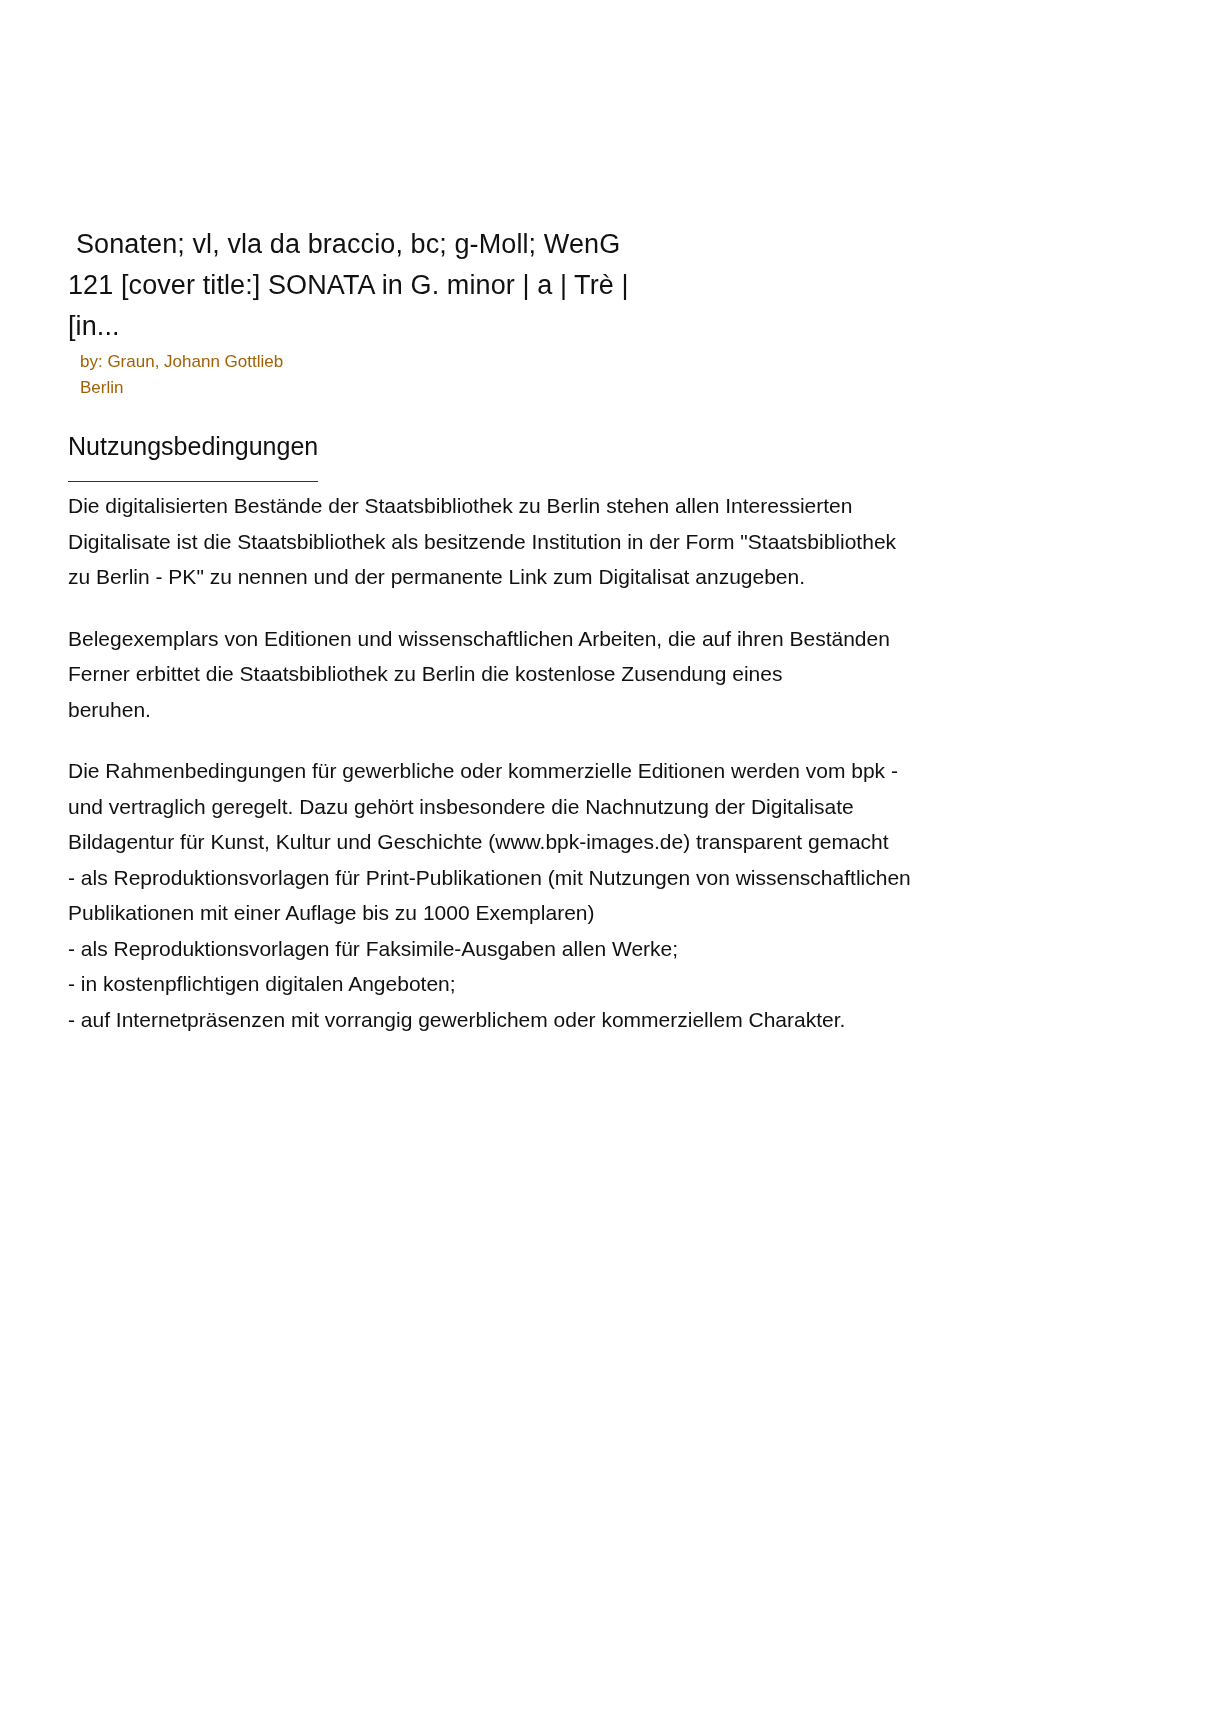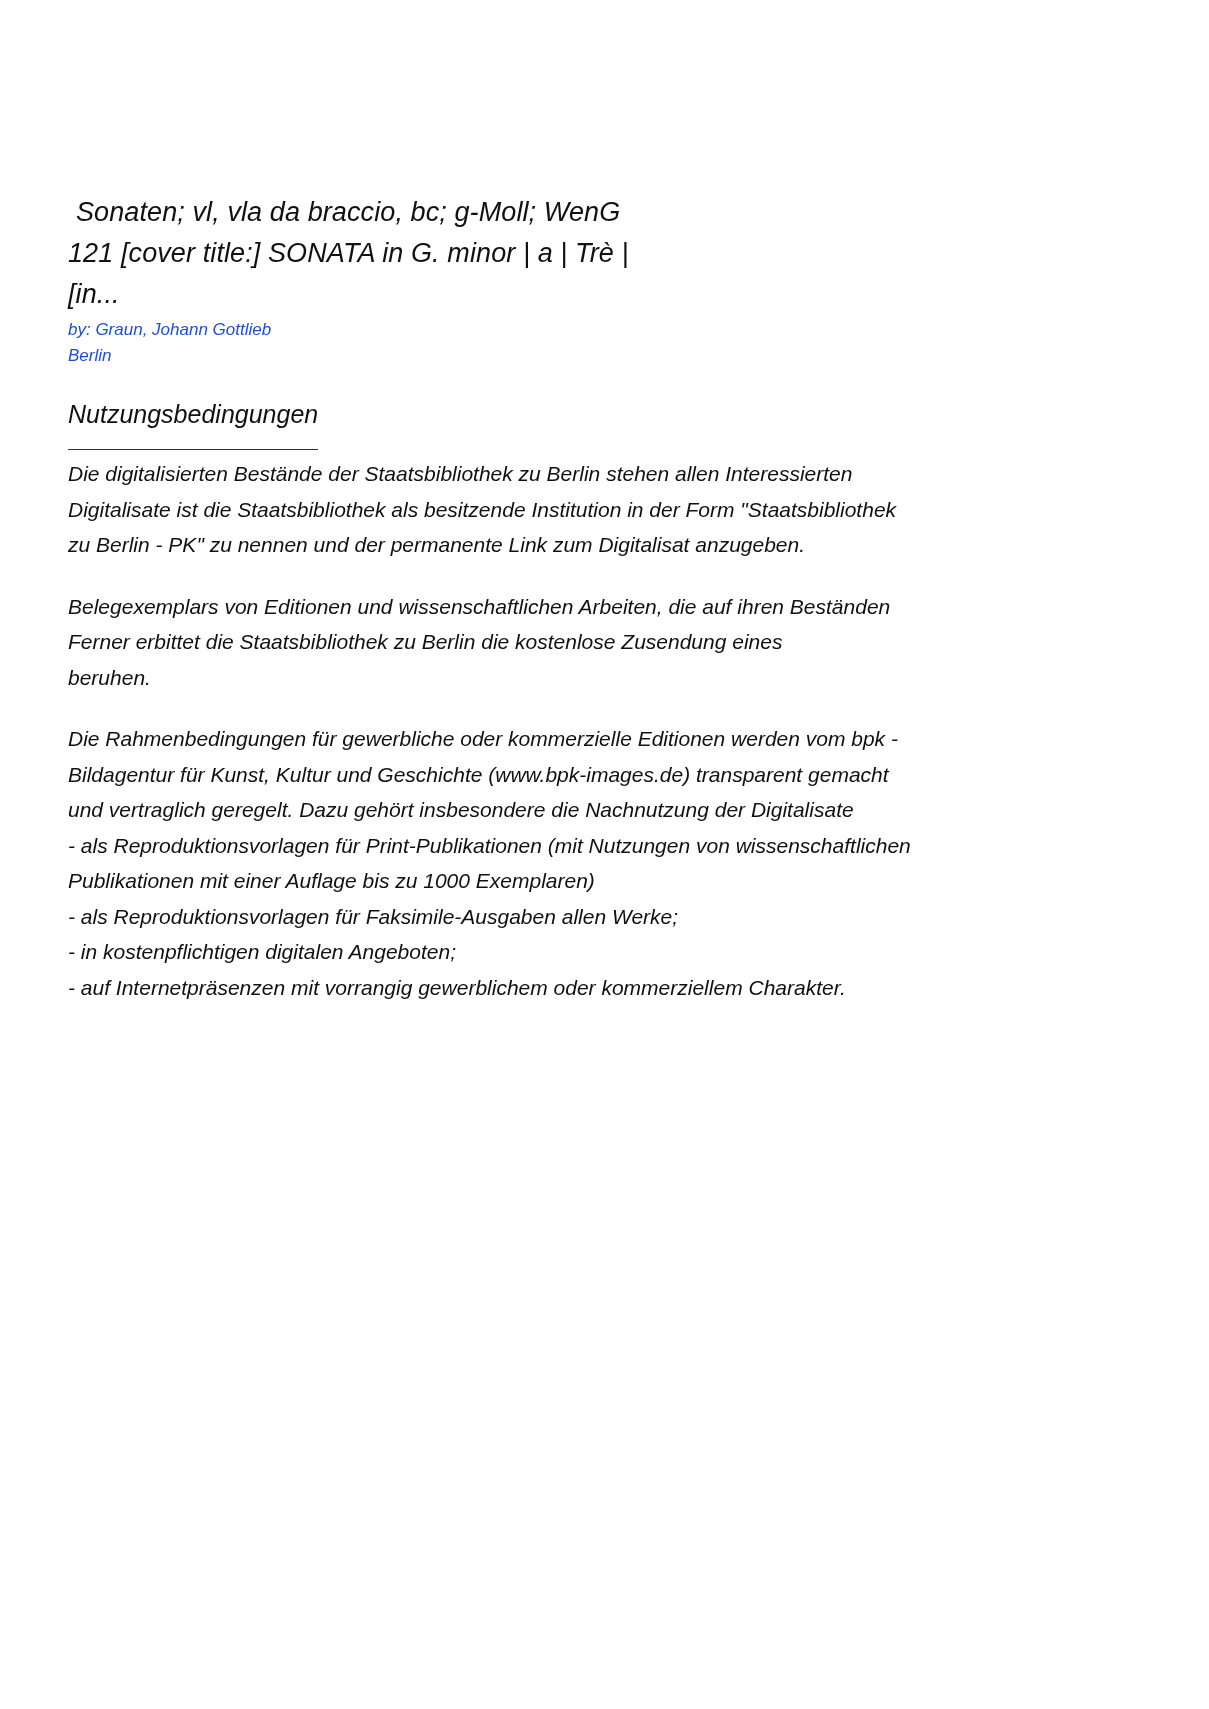--- a/index.html
+++ b/index.html
@@ -19,44 +19,43 @@
     position: absolute;
     left: 0;
     top: 0;
     width: 1209px;
     height: 1709px;
     background: #ffffff;
   }
   .content {
     position: absolute;
     left: 68px;
-    top: 192px;
+    top: 224px;
     width: 1000px;
-    font-style: italic;
   }
   .doc-title {
     font-size: 27px;
     line-height: 41px;
     font-weight: 400;
     color: #111111;
     letter-spacing: 0.1px;
     margin: 0;
   }
   .doc-title .title-line {
     display: block;
     white-space: pre;
   }
   .doc-title .title-line:first-child {
     text-indent: 8px;
   }
   .doc-byline {
     font-size: 17px;
     line-height: 26px;
-    color: #1d4ed8;
-    margin: 2px 0 0 0;
+    color: #a16207;
+    margin: 2px 0 0 12px;
   }
   .doc-byline .byline-line {
     display: block;
   }
   .section-heading {
     font-size: 25px;
     line-height: 34px;
     font-weight: 400;
     color: #111111;
     margin: 14px 0 0 0;
@@ -113,22 +112,22 @@
       </p>
 
       <p>
         <span class="line">Belegexemplars von Editionen und wissenschaftlichen Arbeiten, die auf ihren Beständen</span>
         <span class="line">Ferner erbittet die Staatsbibliothek zu Berlin die kostenlose Zusendung eines</span>
         <span class="line">beruhen.</span>
       </p>
 
       <p>
         <span class="line">Die Rahmenbedingungen für gewerbliche oder kommerzielle Editionen werden vom bpk -</span>
+        <span class="line">und vertraglich geregelt. Dazu gehört insbesondere die Nachnutzung der Digitalisate</span>
         <span class="line">Bildagentur für Kunst, Kultur und Geschichte (www.bpk-images.de) transparent gemacht</span>
-        <span class="line">und vertraglich geregelt. Dazu gehört insbesondere die Nachnutzung der Digitalisate</span>
         <span class="line">- als Reproduktionsvorlagen für Print-Publikationen (mit Nutzungen von wissenschaftlichen</span>
         <span class="line">Publikationen mit einer Auflage bis zu 1000 Exemplaren)</span>
         <span class="line">- als Reproduktionsvorlagen für Faksimile-Ausgaben allen Werke;</span>
         <span class="line">- in kostenpflichtigen digitalen Angeboten;</span>
         <span class="line">- auf Internetpräsenzen mit vorrangig gewerblichem oder kommerziellem Charakter.</span>
       </p>
 
     </div>
   </div>
 </div>

